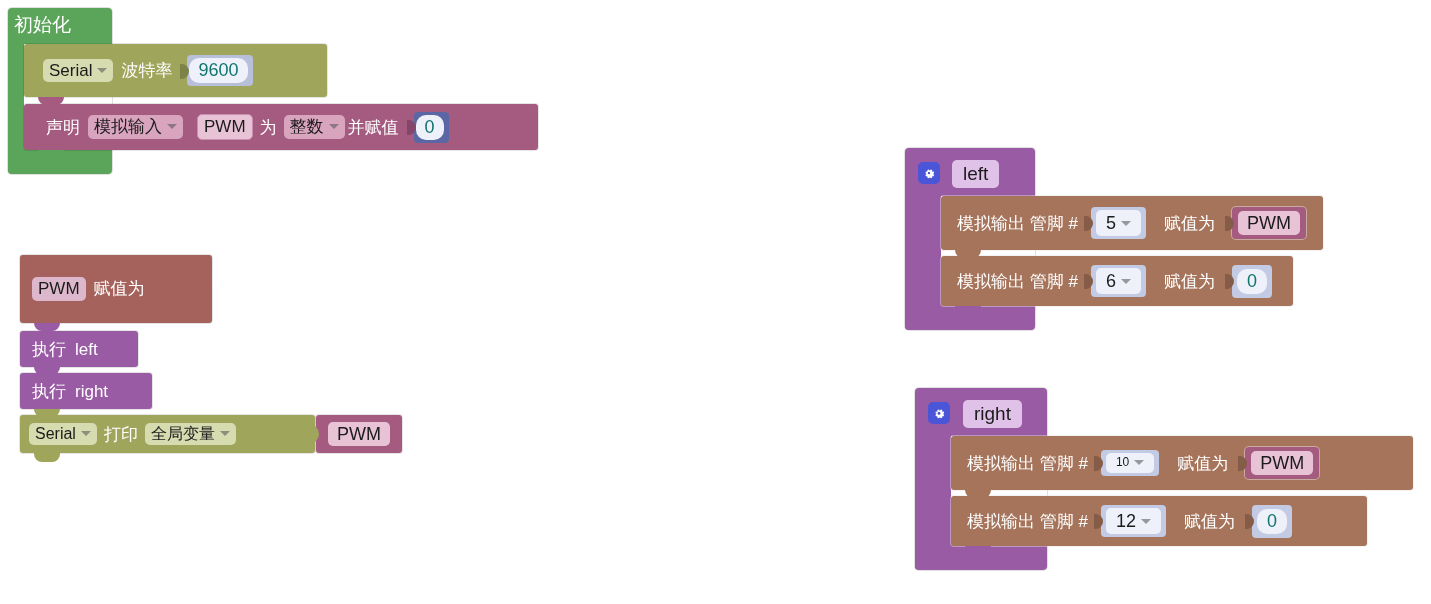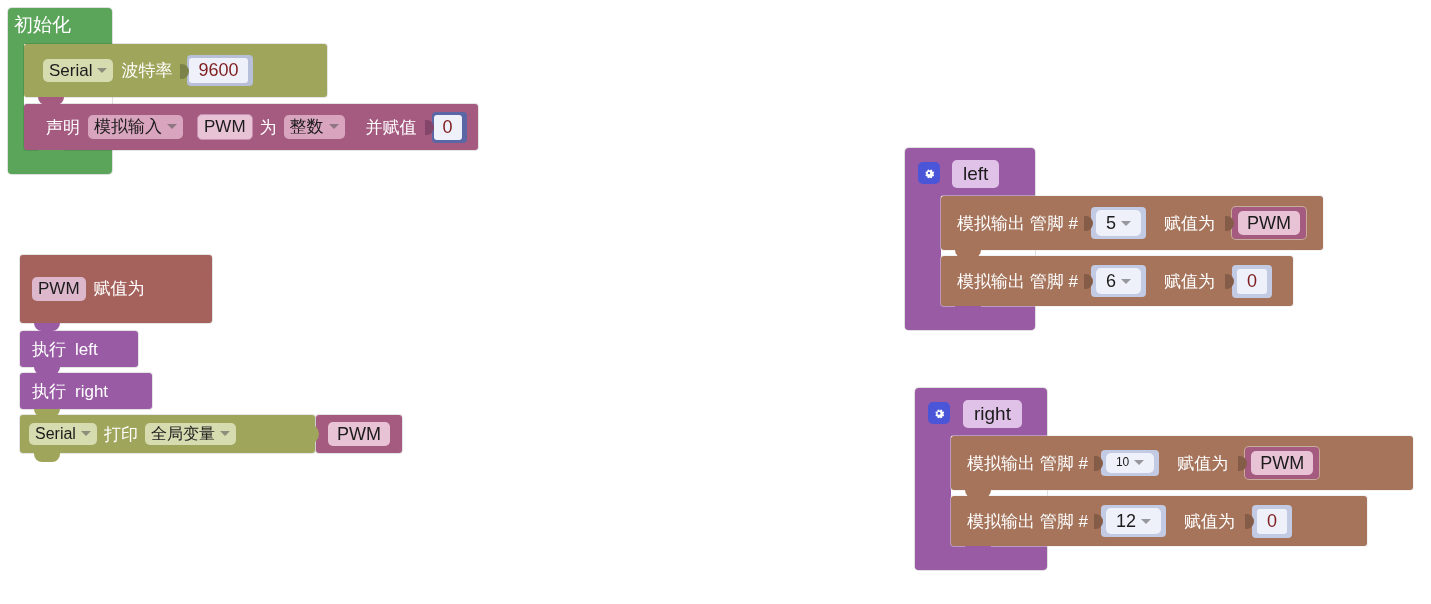--- a/index.html
+++ b/index.html
@@ -66,24 +66,24 @@
 
   
   .reporter{
     display:inline-flex;align-items:center;
     border-radius:4px;
     box-sizing:border-box;
     padding:3px 5px 3px 2px;
   }
   .numfield{
     background:#eef0fa;
-    border-radius:3px;
+    border-radius:10px;
     padding:2px 9px;
     font-size:18px;
-    color:#7f1d1d;
+    color:#0f766e;
   }
 
   
   .cn{font-size:17px;color:#fff;}
 
   
   .gear{
     position:absolute;
     width:22px;height:22px;
     border-radius:5px;
@@ -114,36 +114,36 @@
       </span>
       <span class="cn" style="margin:0 8px;">波特率</span>
       <span class="plug" style="color:#7D8348;"></span>
       <span class="reporter" style="background:#B7BFD9;margin-left:-2px;">
         <span class="numfield">9600</span>
       </span>
     </div>
   </div>
 
   <div style="position:absolute;left:38px;top:97px;width:26px;height:8px;background:#A55B80;border-radius:0 0 8px 8px;z-index:3;"></div>
-  <div class="stmt" style="left:24px;top:104px;width:454px;height:46px;background:#A55B80;border-radius:3px;box-shadow:0 0 0 1px rgba(0,0,0,.10);">
+  <div class="stmt" style="left:24px;top:104px;width:514px;height:46px;background:#A55B80;border-radius:3px;box-shadow:0 0 0 1px rgba(0,0,0,.10);">
     <div style="display:flex;align-items:center;padding-left:22px;">
       <span class="cn">声明</span>
       <span class="field" style="background:#D9A4BE;margin-left:8px;">
         <span>模拟输入</span>
         <i class="caret"></i>
       </span>
       <span class="field" style="background:#E8C3D6;margin-left:14px;border:1px solid #C98FAF;">
         <span>PWM</span>
       </span>
       <span class="cn" style="margin:0 7px;">为</span>
       <span class="field" style="background:#D9A4BE;">
         <span>整数</span>
         <i class="caret"></i>
       </span>
-      <span class="cn" style="margin:0 8px 0 21px;">并赋值</span>
+      <span class="cn" style="margin:0 8px 0 3px;">并赋值</span>
       <span class="plug" style="color:#84456A;"></span>
       <span class="reporter" style="background:#5B67A5;margin-left:-2px;">
         <span class="numfield">0</span>
       </span>
     </div>
   </div>
   <div style="position:absolute;left:38px;top:150px;width:26px;height:8px;background:#5BA55B;border-radius:0 0 8px 8px;z-index:4;"></div>
 
   <div class="stmt" style="left:20px;top:255px;width:192px;height:68px;background:#A5615B;border-radius:3px;box-shadow:0 0 0 1px rgba(0,0,0,.10);">
     <div style="display:flex;align-items:center;padding-left:12px;">

